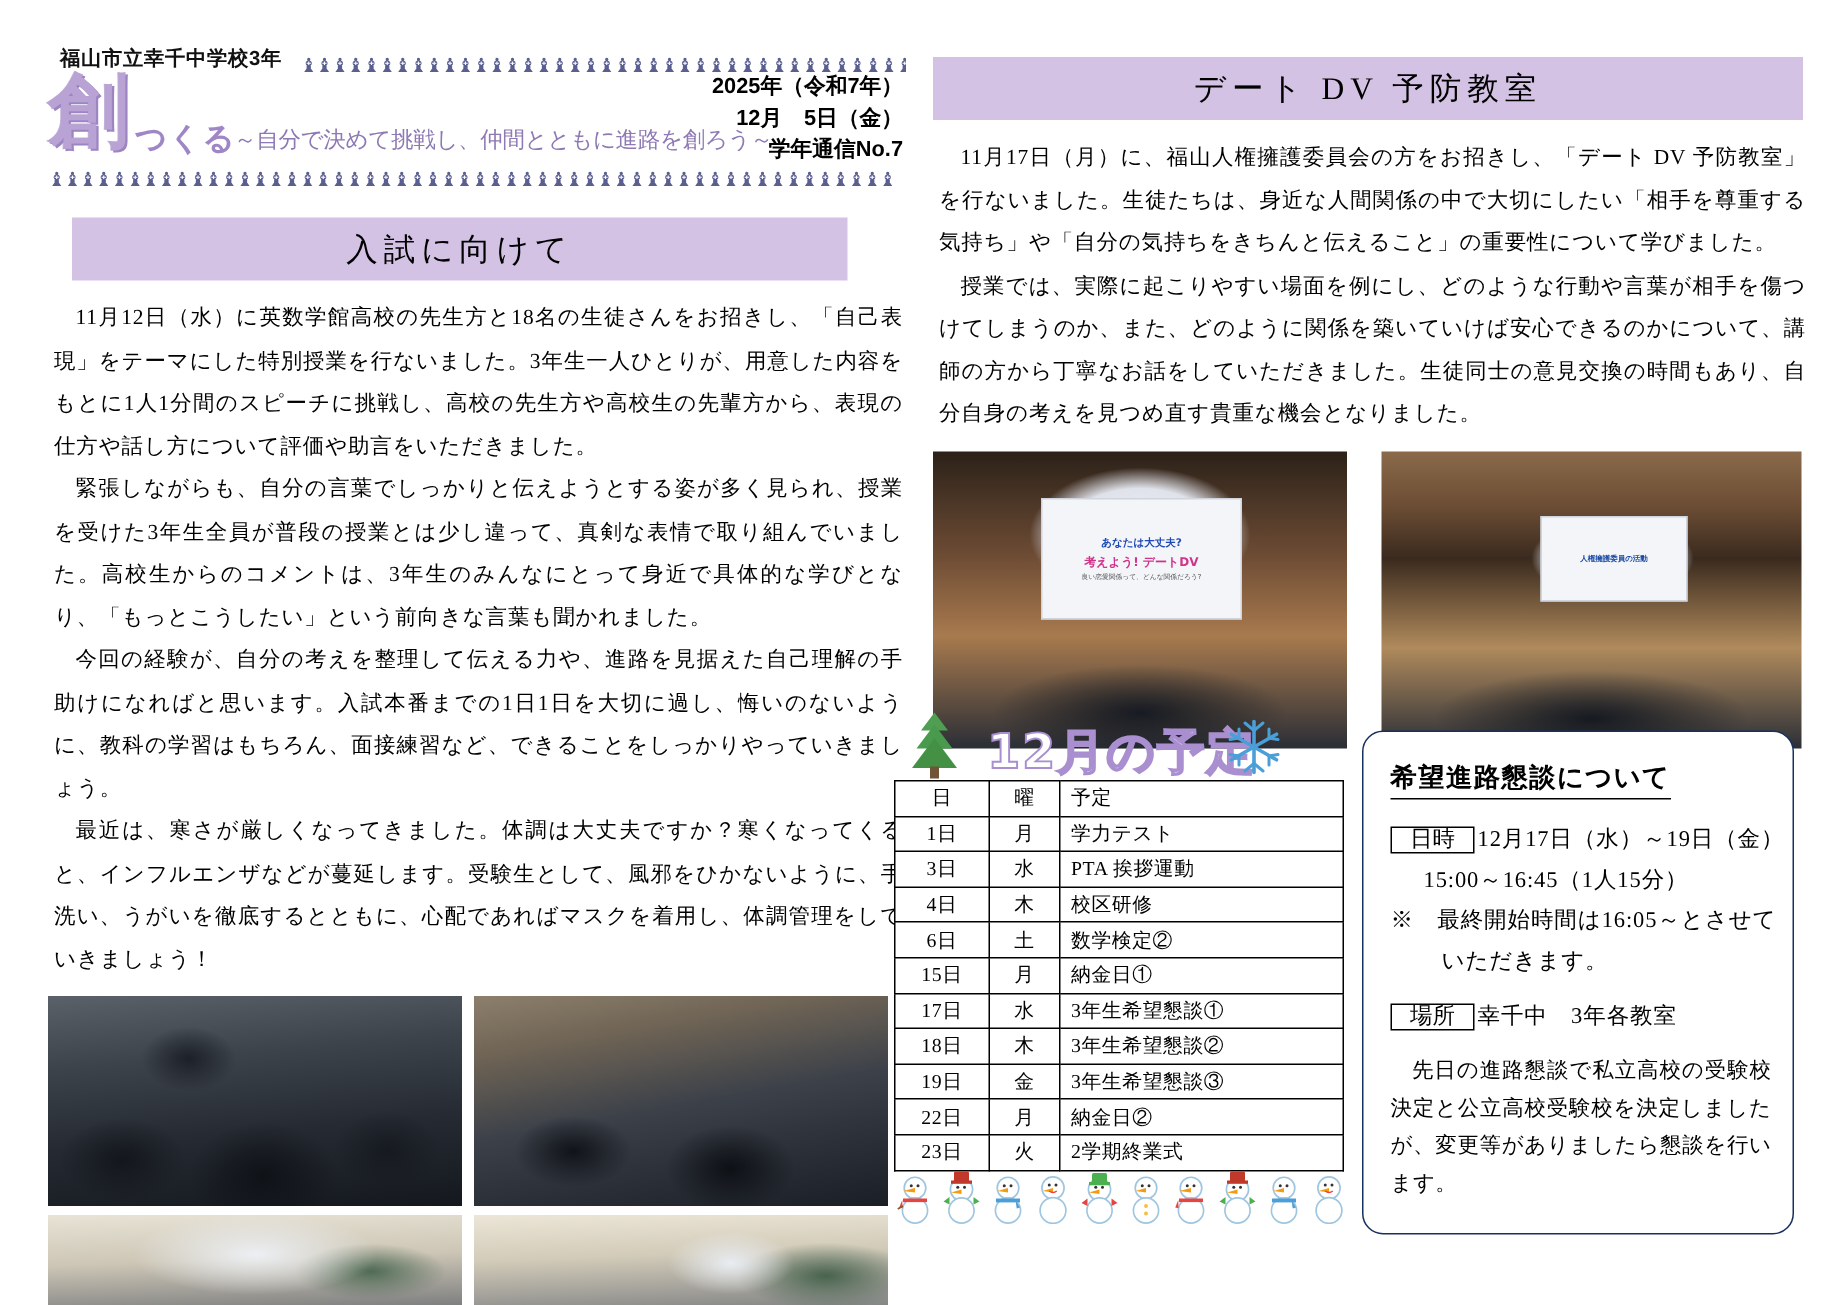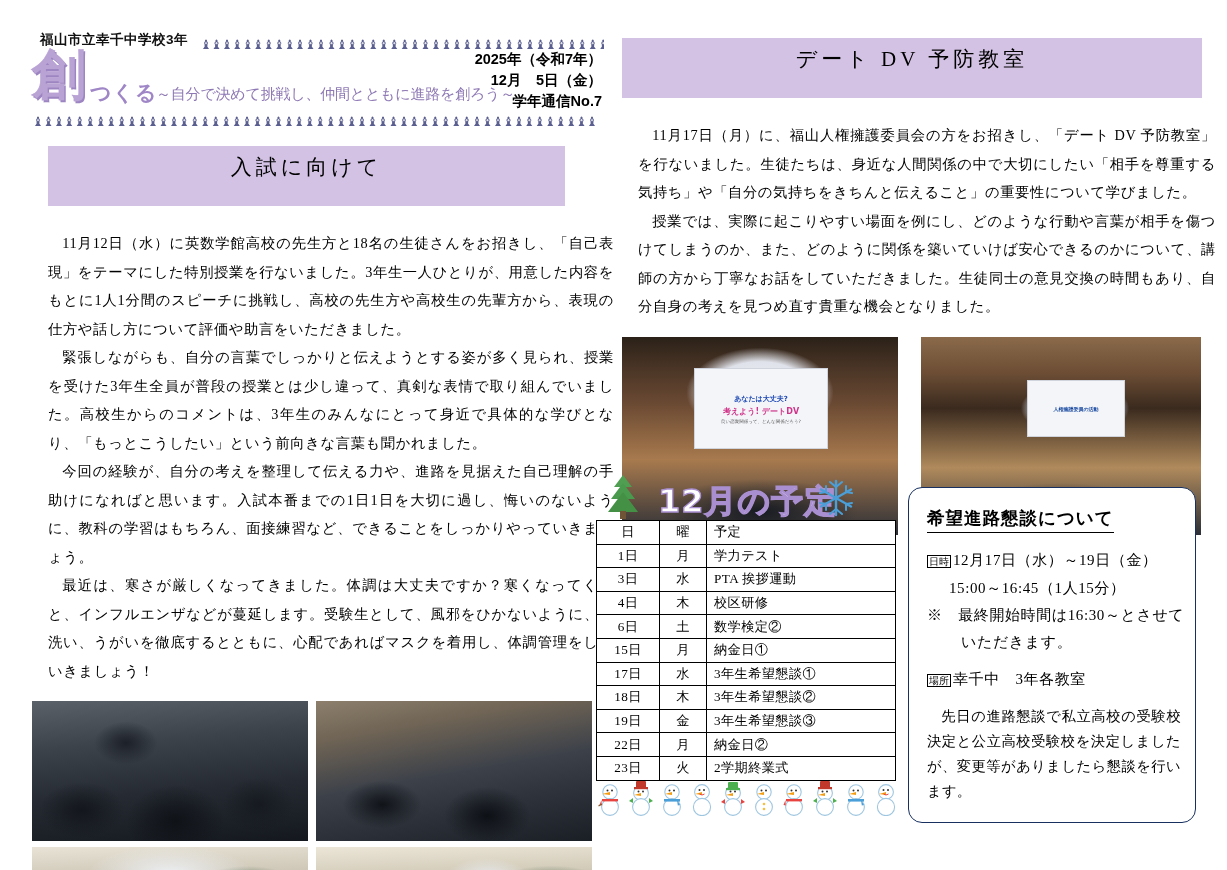--- a/index.html
+++ b/index.html
@@ -114,40 +114,40 @@
   }
 
   
   .sec-head {
     background: #d3c2e4;
     text-align: center;
     font-family: "Liberation Serif", "DejaVu Serif", serif;
     font-size: 21px;
     letter-spacing: 4px;
     color: #000;
-    padding: 7px 0 25px;
+    padding: 7px 0 7px;
     margin: 0;
     font-weight: 400;
   }
   .sec-head.left-head {
     width: 517px;
     margin: 18px 0 0 16px;
   }
   .sec-head.right-head {
     width: 580px;
     margin: 0;
   }
 
   
   .body-text {
     font-size: 14.3px;
     line-height: 28.5px;
     letter-spacing: 0.6px;
     text-align: justify;
-    margin: 16px;
+    margin: 4px;
     color: #000;
   }
   .body-text p {
     margin: 0;
     text-indent: 1em;
   }
   .col-left .body-text { width: 566px; padding-top: 7px; }
   .col-right .body-text { width: 578px; padding-top: 7px; }
 
   
@@ -301,22 +301,22 @@
     font-size: 17.5px;
     font-weight: 700;
     letter-spacing: 1px;
     border-bottom: 1.6px solid #000;
     display: inline-block;
     padding-bottom: 2px;
     margin: 0 0 14px 0;
   }
   .labelbox {
     border: 1.5px solid #000;
-    padding: 0 1px;
-    font-size: 10px;
+    padding: 0 12px;
+    font-size: 15px;
     letter-spacing: 0;
     margin-right: 2px;
   }
   .consult-line {
     font-size: 15px;
     line-height: 27px;
     letter-spacing: .6px;
     margin: 0;
     white-space: nowrap;
   }
@@ -600,21 +600,21 @@
         </svg></span>
   </div>
 
   <div class="consult-box">
     <div class="consult-title">希望進路懇談について</div>
 
     <p class="consult-line">
       <span class="labelbox">日時</span><span>12月17日（水）～19日（金）</span>
     </p>
     <p class="consult-line indent1">15:00～16:45（1人15分）</p>
-    <p class="consult-line">※　最終開始時間は16:30～とさせて</p>
+    <p class="consult-line">※　最終開始時間は16:05～とさせて</p>
     <p class="consult-line indent2">いただきます。</p>
 
     <p class="consult-line mt10">
       <span class="labelbox">場所</span><span>幸千中　3年各教室</span>
     </p>
 
     <p class="consult-para">先日の進路懇談で私立高校の受験校決定と公立高校受験校を決定しましたが、変更等がありましたら懇談を行います。</p>
   </div>
 
 </div>

